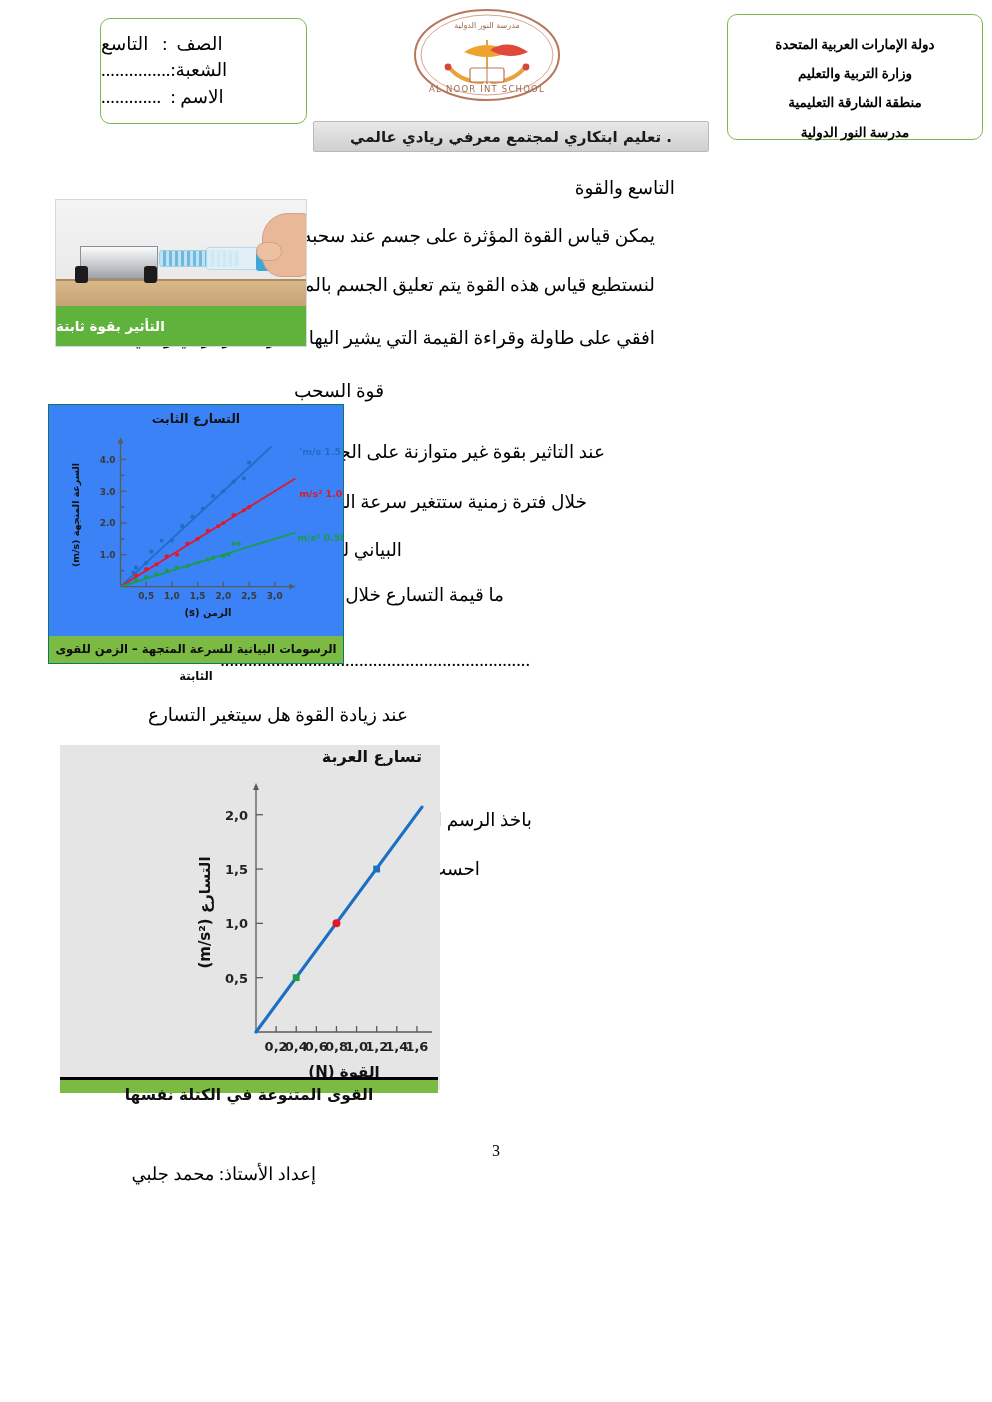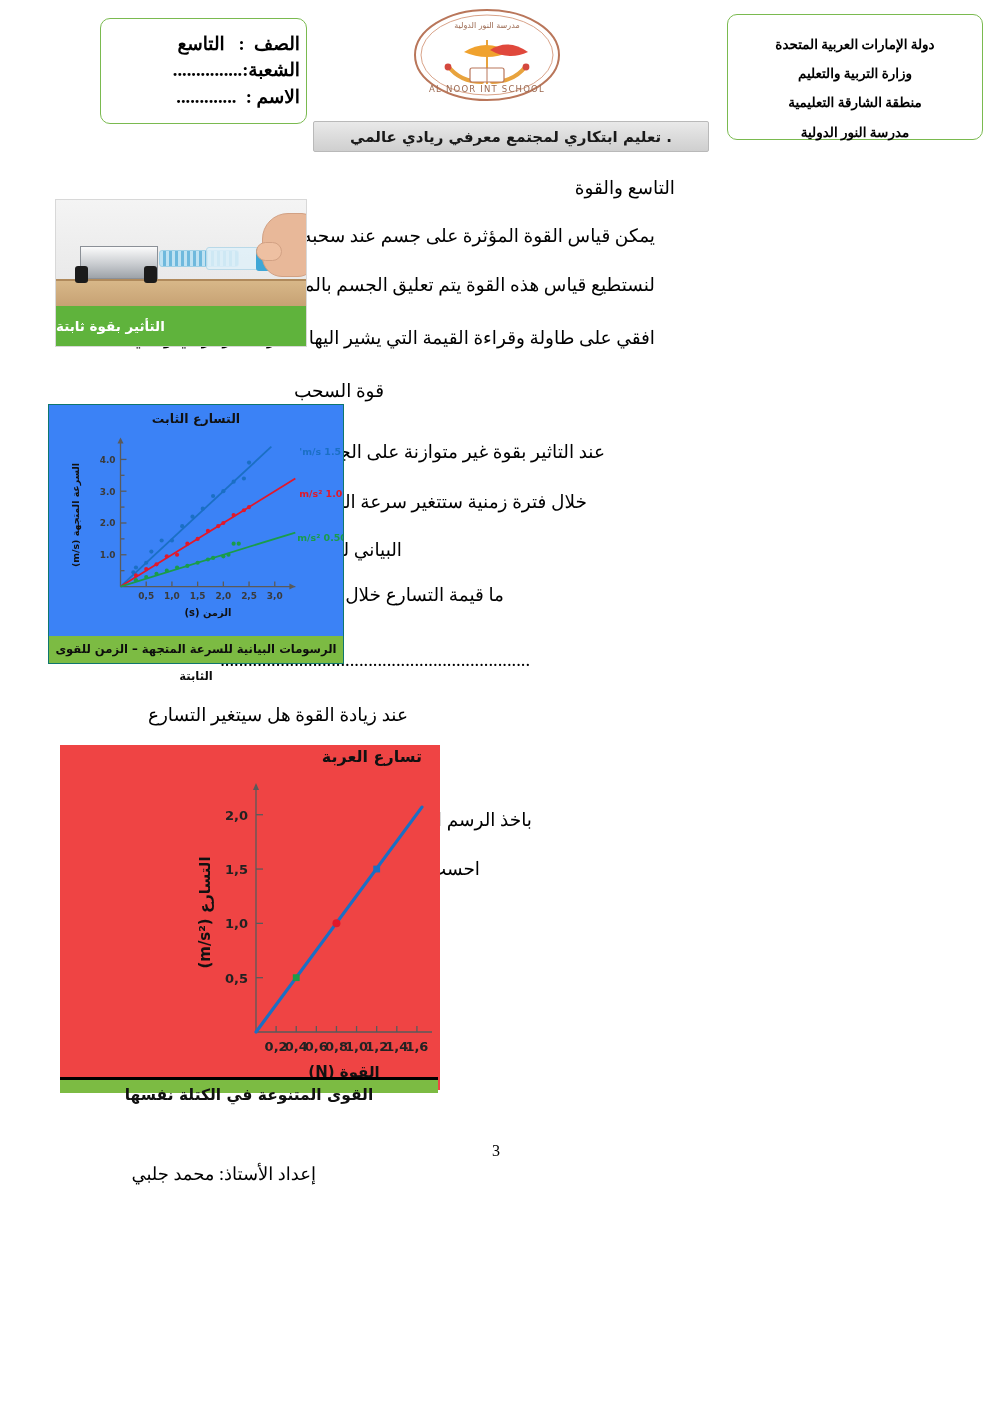--- a/index.html
+++ b/index.html
@@ -12,22 +12,22 @@
 
   
   .hdr-box{
     position:absolute;border:1.4px solid #7aba4f;border-radius:10px;
     box-sizing:border-box;background:#fff;
   }
   #hdr-left{left:100px;top:18px;width:207px;height:106px;}
   #hdr-right{left:727px;top:14px;width:256px;height:126px;}
 
   #hdr-left .ln{
-    direction:rtl;text-align:right;font-size:18.5px;line-height:1.42;
-    padding-right:6px;white-space:pre;font-weight:bold;
+    direction:rtl;text-align:left;font-size:18.5px;line-height:1.42;
+    padding-right:6px;white-space:pre;
   }
   #hdr-left .inner{padding-top:12px;}
 
   #hdr-right .ln{
     direction:rtl;text-align:center;font-size:13.5px;font-weight:bold;
     line-height:1.2;margin-bottom:13px;
   }
   #hdr-right .inner{padding-top:22px;}
 
   
@@ -85,21 +85,21 @@
   #fig1 .title{position:absolute;top:6px;left:0;right:0;text-align:center;
         direction:rtl;font-weight:bold;font-size:12.5px;color:#111;
         font-family:"DejaVu Sans","Liberation Sans",sans-serif;}
   #fig1 .cap{position:absolute;left:0;right:0;bottom:0;height:27px;background:#7cbb43;
         color:#0d0d0d;direction:rtl;text-align:center;font-weight:bold;
         font-size:11.6px;line-height:27px;
         font-family:"DejaVu Sans","Liberation Sans",sans-serif;}
   #fig1 svg,#fig2 svg{display:block;}
 
   
-  #fig2{position:absolute;left:60px;top:745px;width:380px;height:345px;background:#ef4444;}
+  #fig2{position:absolute;left:60px;top:745px;width:380px;height:345px;background:#e5e5e5;}
   #fig2 .title{position:absolute;top:2px;right:18px;direction:rtl;
         font-weight:bold;font-size:16px;color:#111;
         font-family:"DejaVu Sans","Liberation Sans",sans-serif;}
   #cap2{position:absolute;left:60px;top:1077px;width:378px;height:16px;
         background:#7cbb43;border-top:3px solid #000;box-sizing:border-box;
         direction:rtl;text-align:center;font-weight:bold;font-size:15.5px;
         line-height:31px;color:#111;
         font-family:"DejaVu Sans","Liberation Sans",sans-serif;}
 
   

